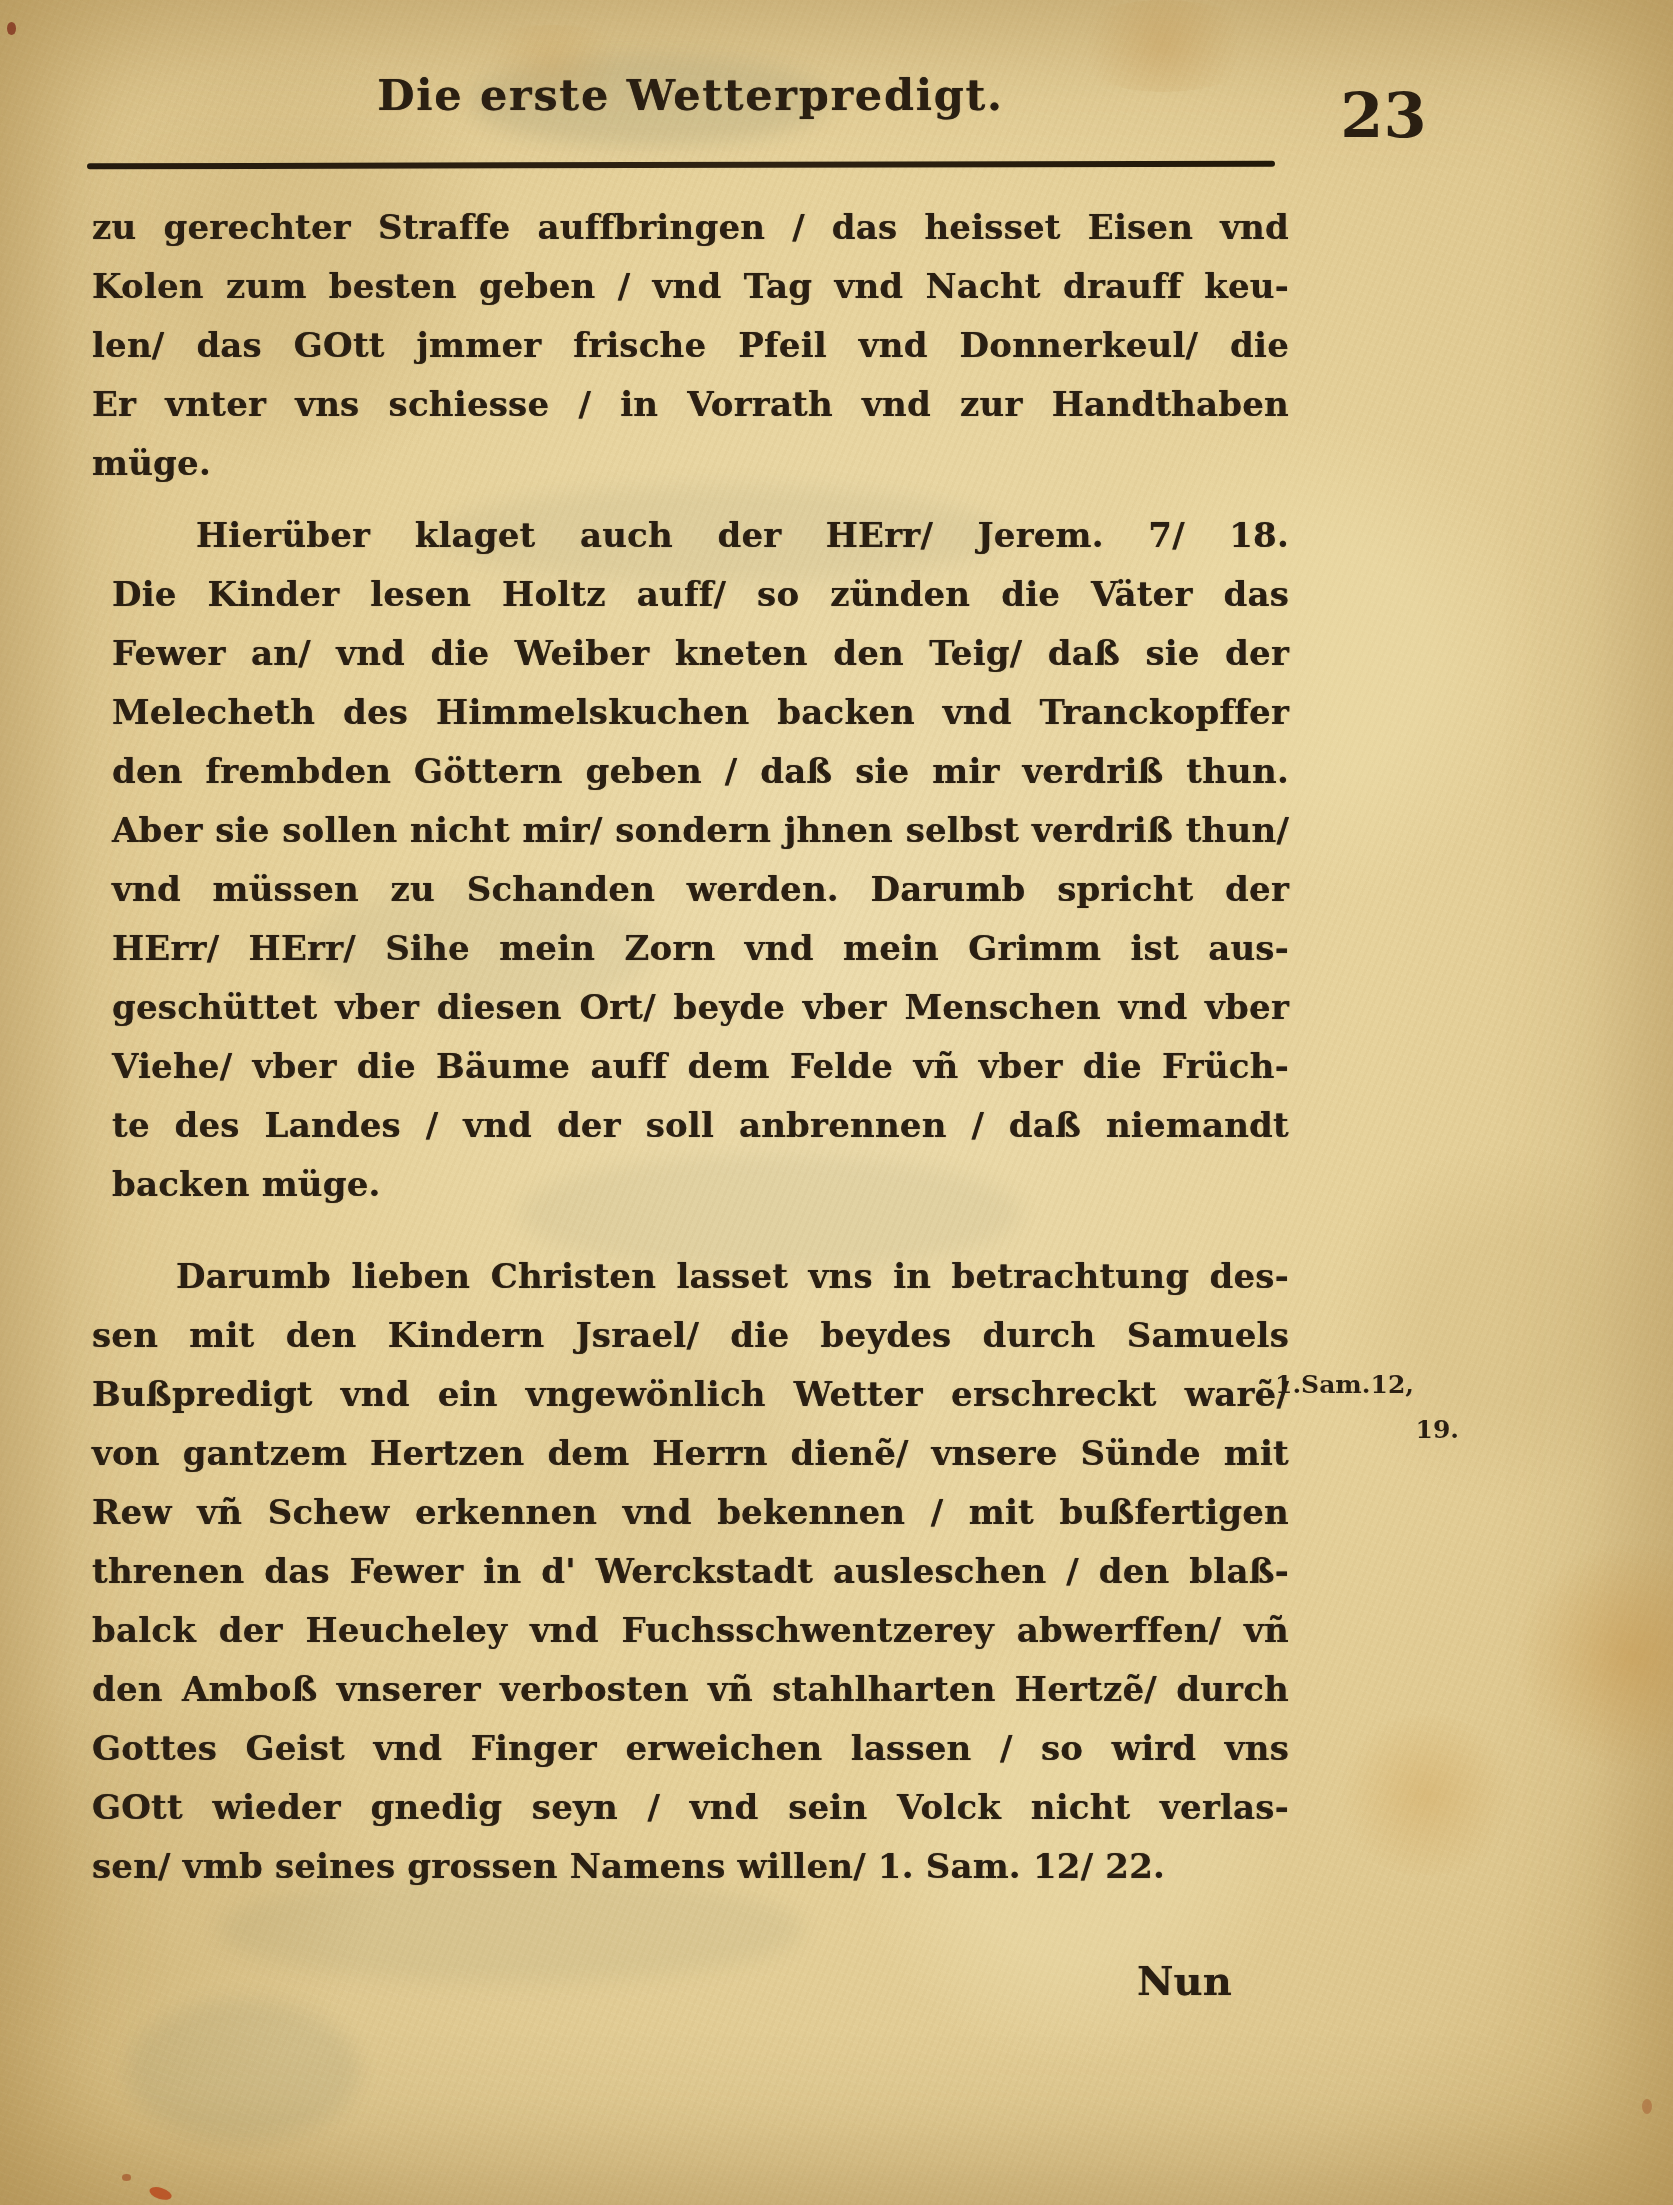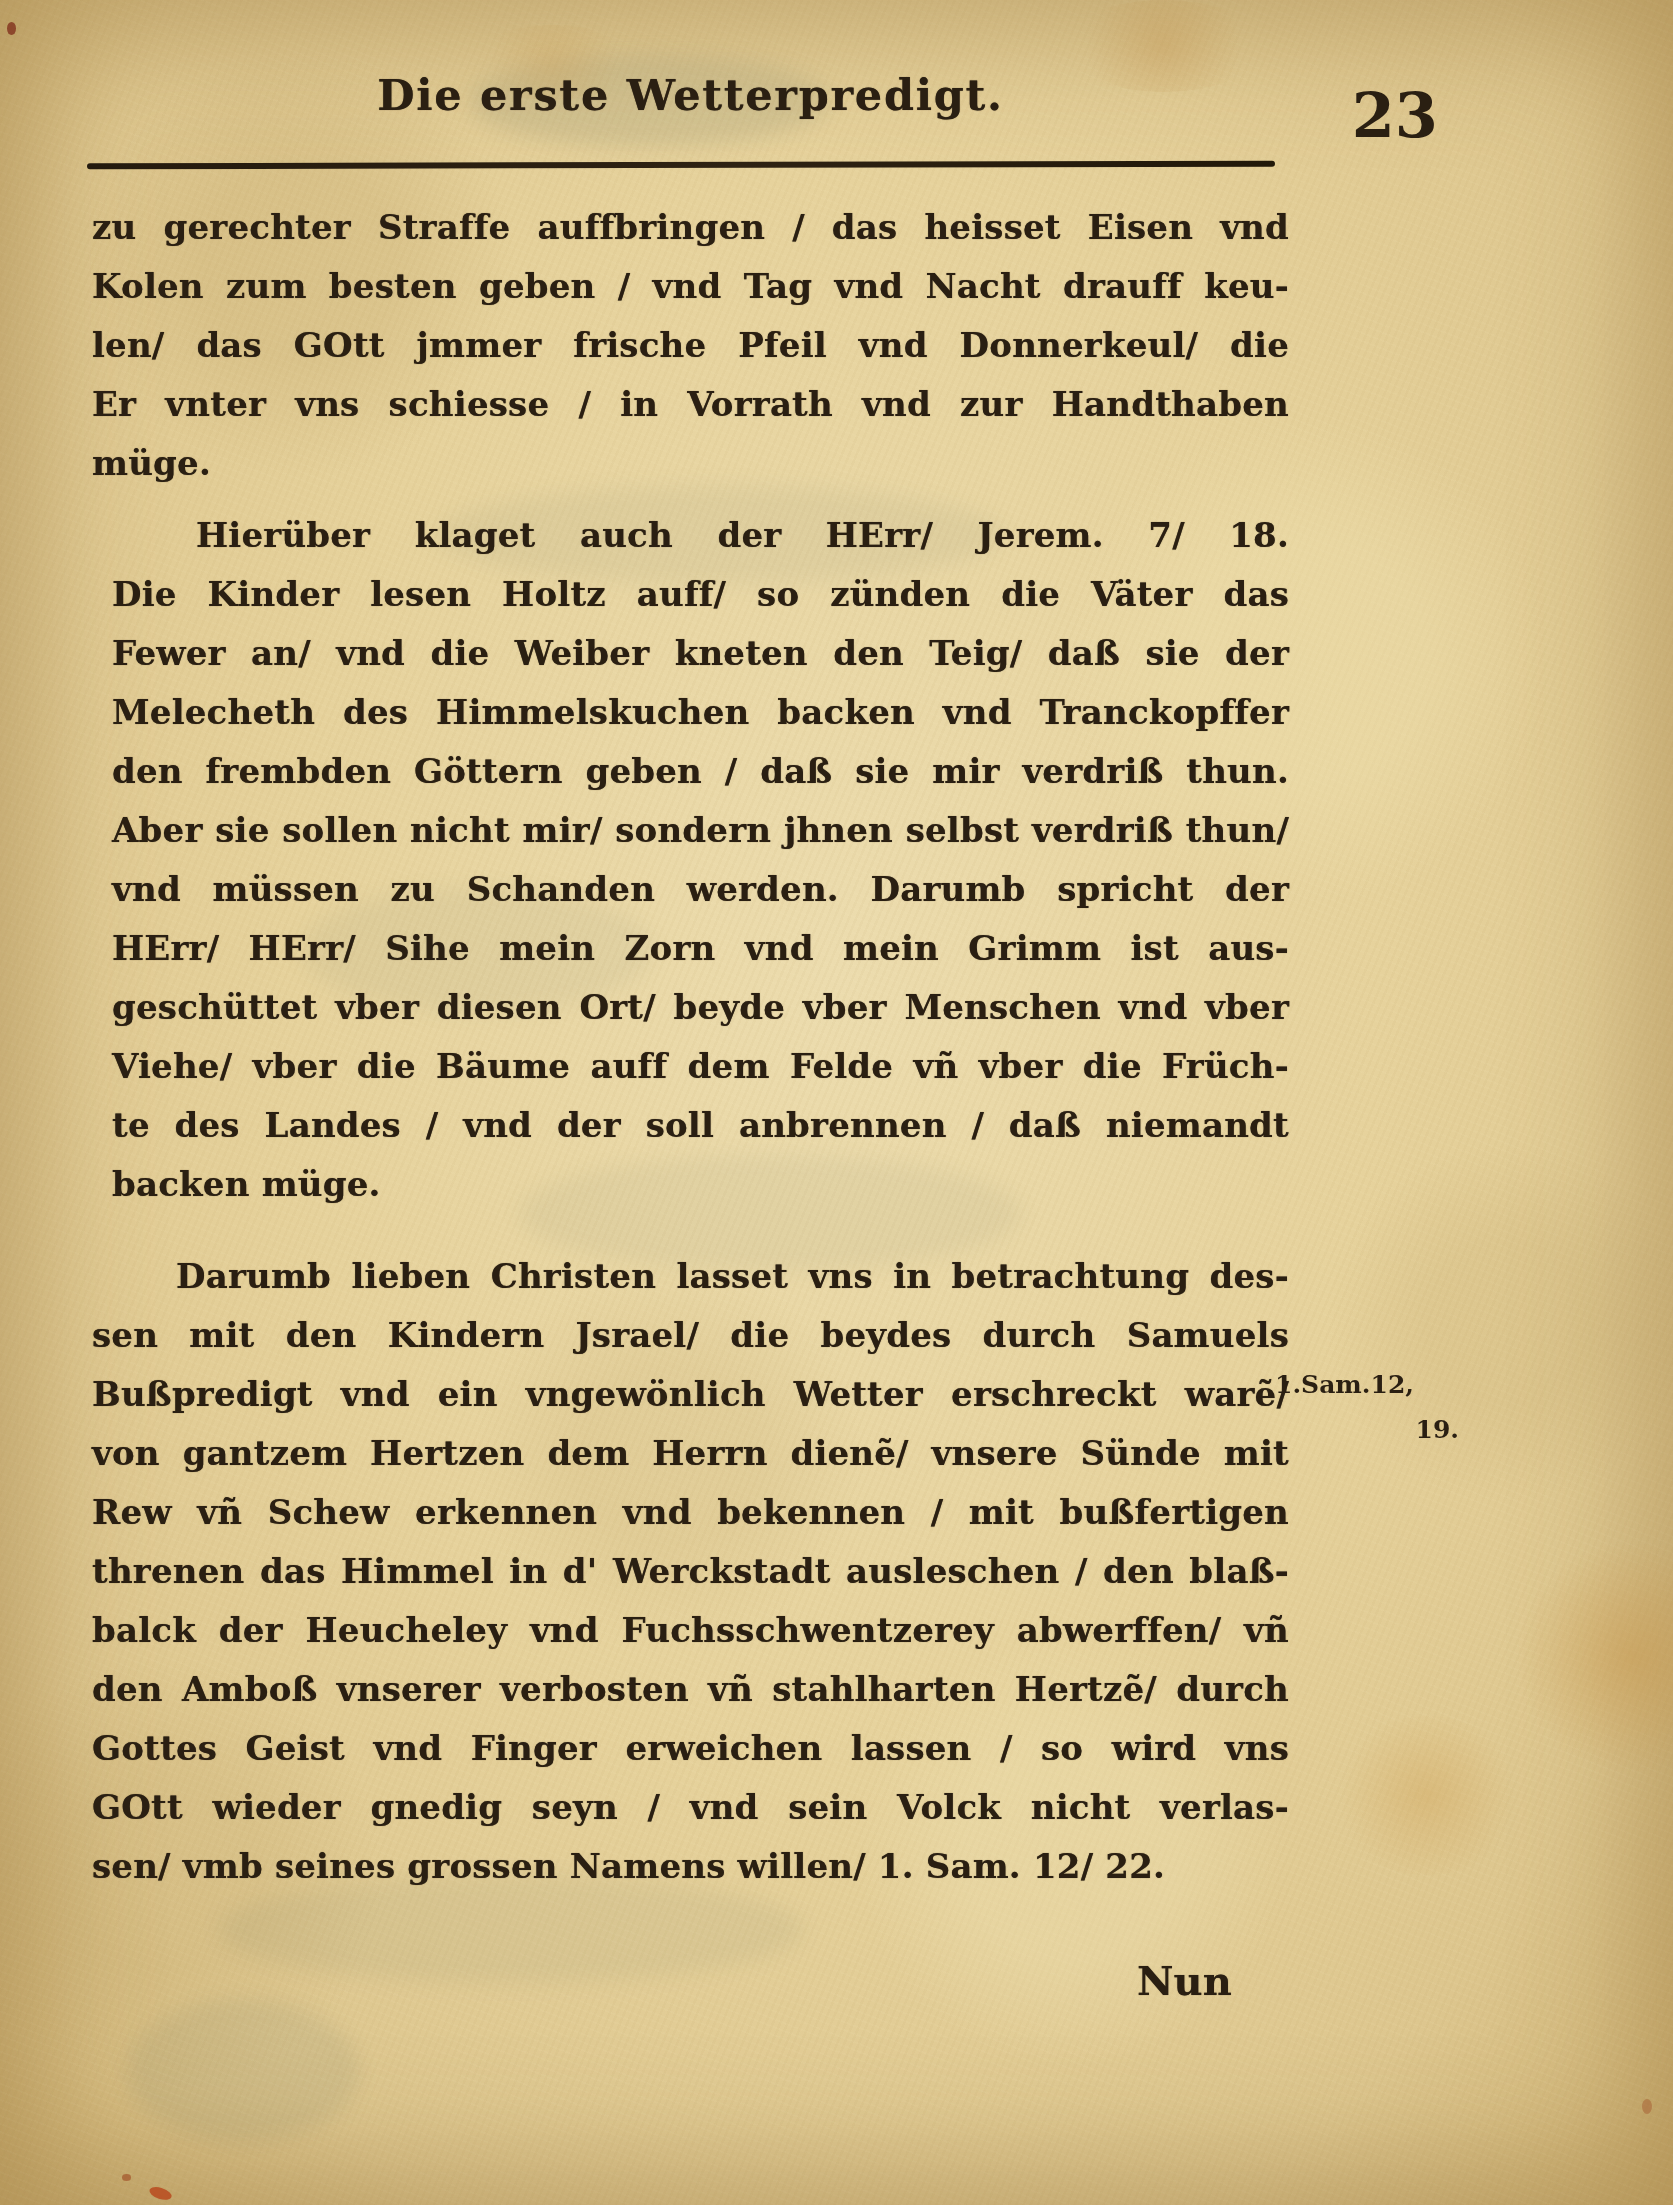--- a/index.html
+++ b/index.html
@@ -24,21 +24,21 @@
   .ghost{position:absolute;background:rgba(118,124,100,0.16);filter:blur(10px);border-radius:50%;}
   .stain{position:absolute;border-radius:50%;}
   .speck{position:absolute;border-radius:50%;}
   .header-title{
     position:absolute;top:70px;left:92px;width:1197px;
     text-align:center;font-weight:700;font-size:43px;letter-spacing:1.7px;
     text-shadow:0 0 0.8px rgba(42,31,18,0.8);
   }
   .page-number{
     position:absolute;top:79px;left:1329px;width:109px;
-    font-weight:700;font-size:62px;text-align:right;
+    font-weight:700;font-size:62px;text-align:center;
   }
   .rule{
     position:absolute;top:162px;left:87px;width:1188px;height:5.9px;
     background:linear-gradient(90deg,#241a0e,#2e2213 55%,#211809);
     border-radius:3.3px;transform:rotate(-0.12deg);
   }
   .body-text{
     position:absolute;top:198px;left:92px;width:1197px;
     font-size:34px;font-weight:700;line-height:59px;letter-spacing:0.2px;
     text-shadow:0 0 0.8px rgba(42,31,18,0.75);
@@ -106,21 +106,21 @@
         <div class="line">Viehe/ vber die Bäume auff dem Felde vñ vber die Früch-</div>
         <div class="line">te des Landes / vnd der soll anbrennen / daß niemandt</div>
         <div class="line last">backen müge.</div>
       </div>
       <div class="paragraph">
         <div class="line indent">Darumb lieben Christen lasset vns in betrachtung des-</div>
         <div class="line">sen mit den Kindern Jsrael/ die beydes durch Samuels</div>
         <div class="line">Bußpredigt vnd ein vngewönlich Wetter erschreckt warẽ/</div>
         <div class="line">von gantzem Hertzen dem Herrn dienẽ/ vnsere Sünde mit</div>
         <div class="line">Rew vñ Schew erkennen vnd bekennen / mit bußfertigen</div>
-        <div class="line">threnen das Himmel in d' Werckstadt ausleschen / den blaß-</div>
+        <div class="line">threnen das Fewer in d' Werckstadt ausleschen / den blaß-</div>
         <div class="line">balck der Heucheley vnd Fuchsschwentzerey abwerffen/ vñ</div>
         <div class="line">den Amboß vnserer verbosten vñ stahlharten Hertzẽ/ durch</div>
         <div class="line">Gottes Geist vnd Finger erweichen lassen / so wird vns</div>
         <div class="line">GOtt wieder gnedig seyn / vnd sein Volck nicht verlas-</div>
         <div class="line last">sen/ vmb seines grossen Namens willen/ 1. Sam. 12/ 22.</div>
       </div>
     </div>
 
   <div class="margin-note">
     <div class="mn1">1.Sam.12,</div>

